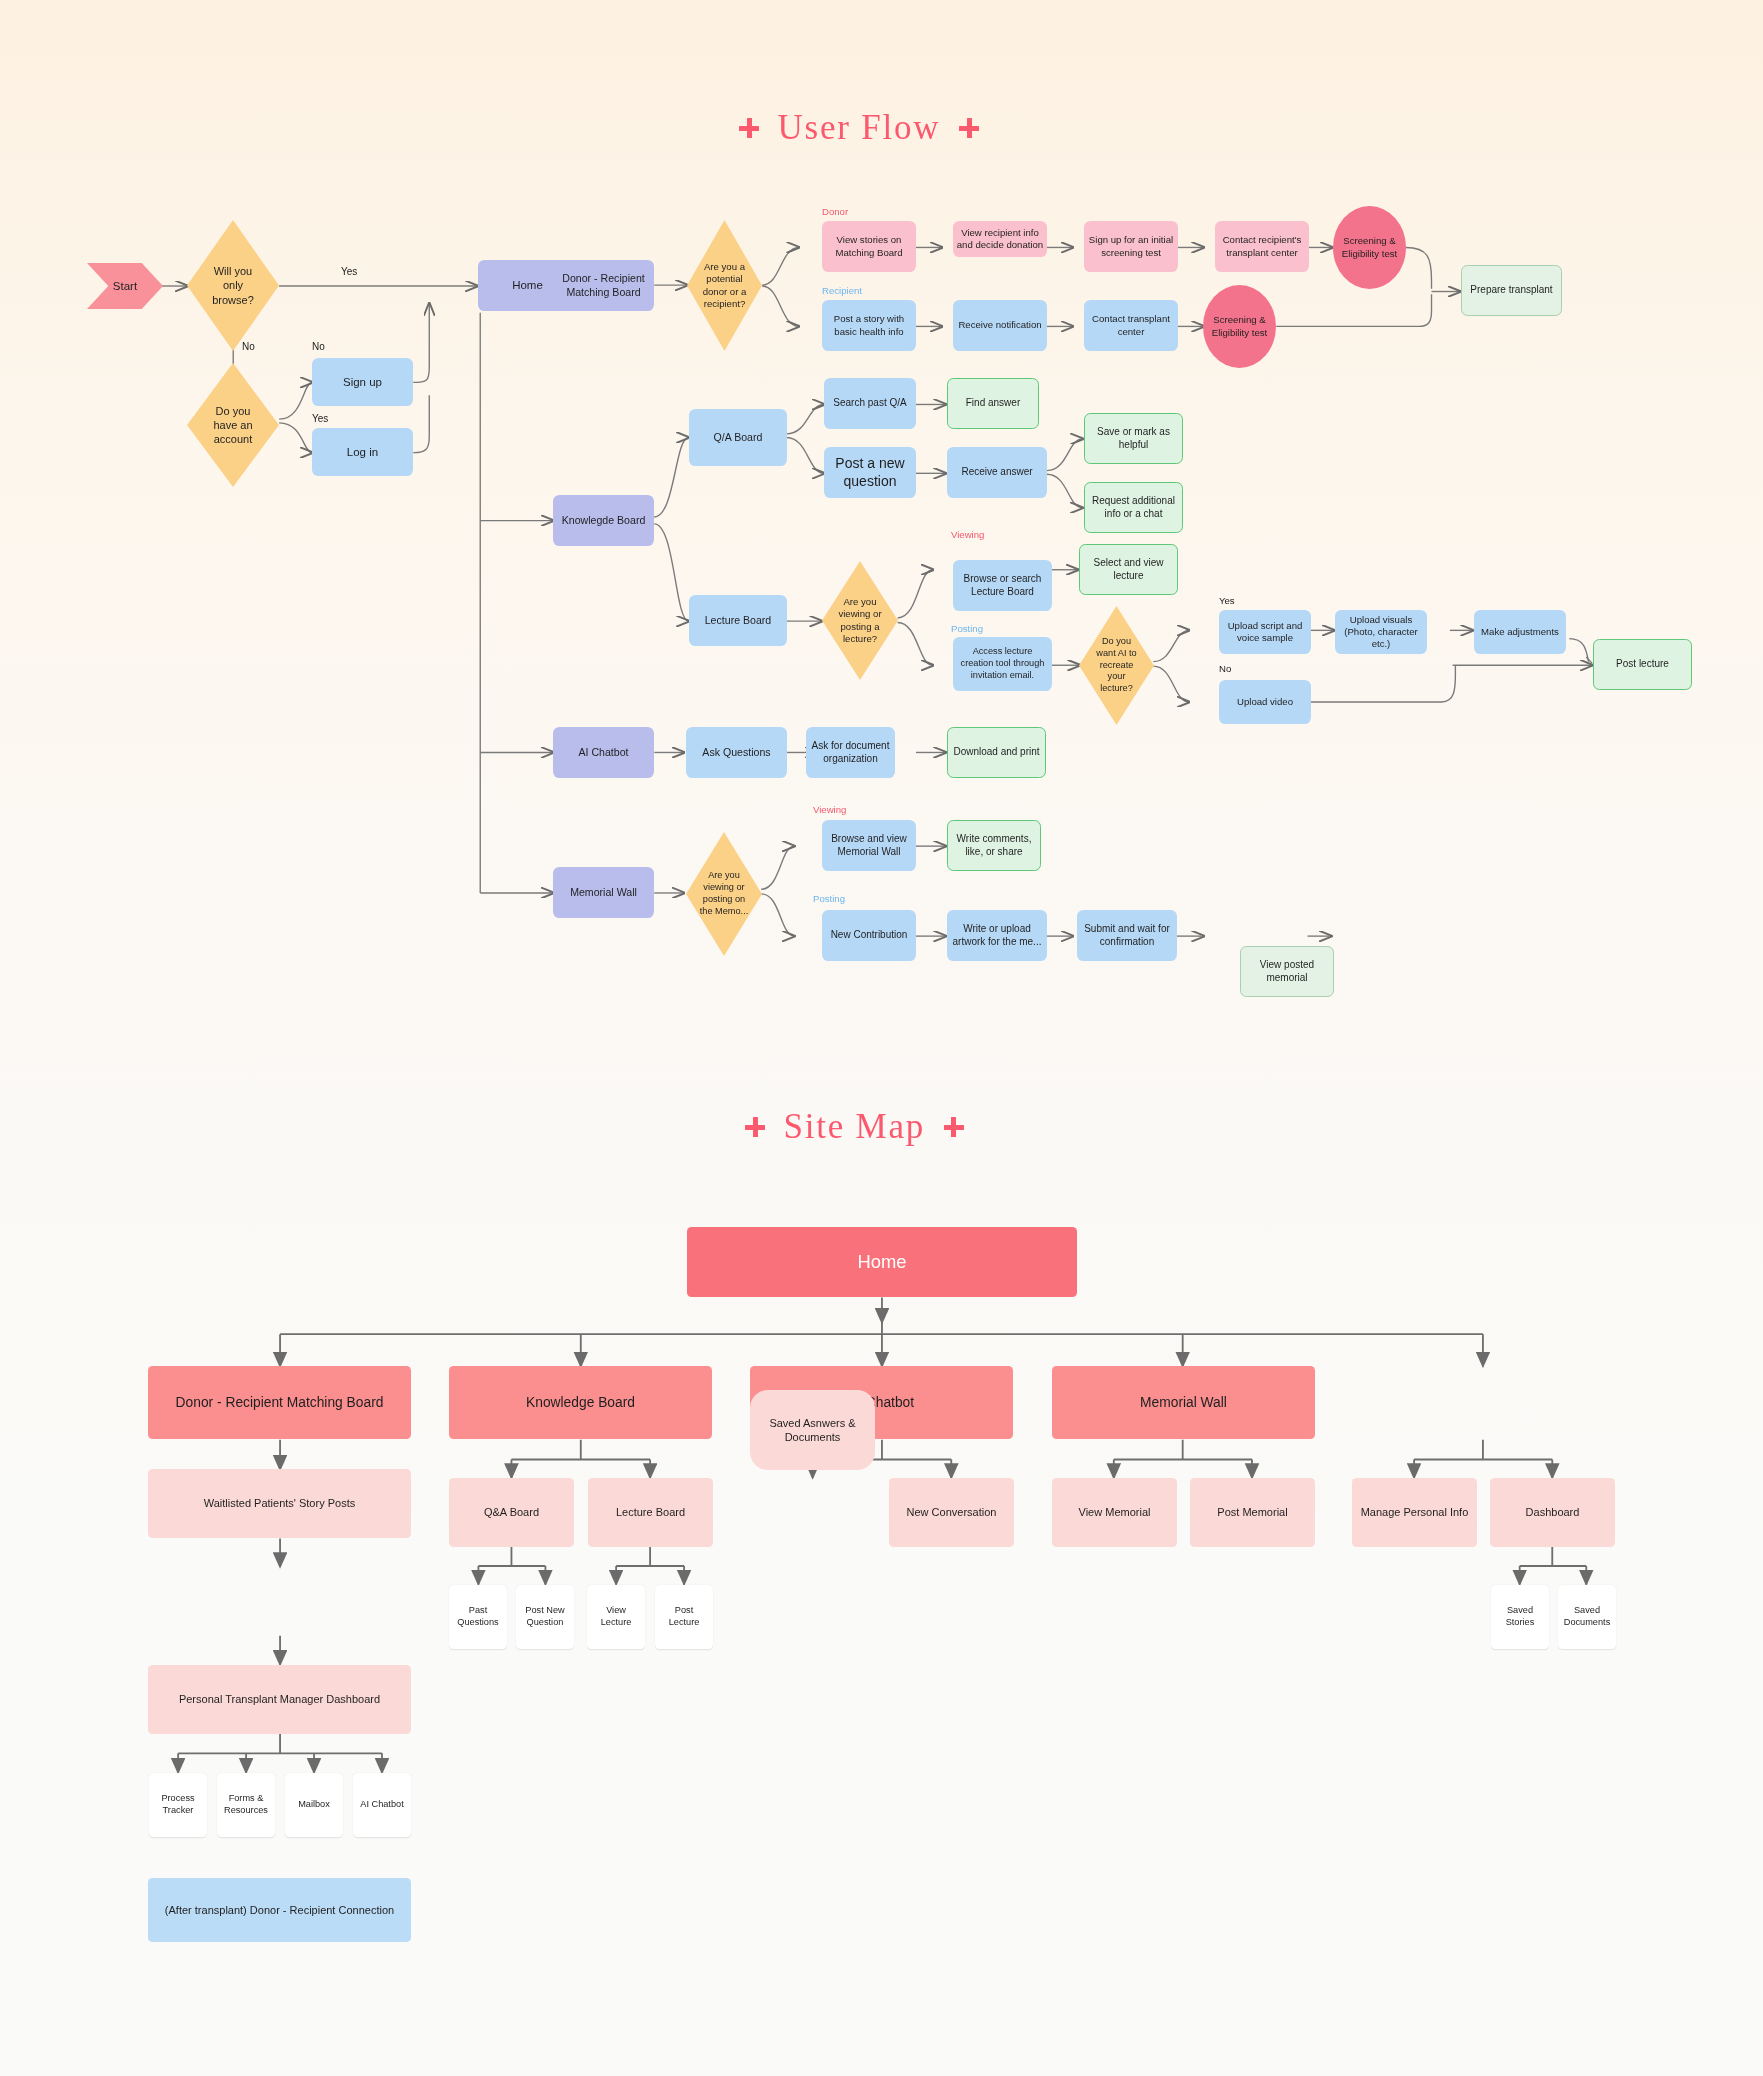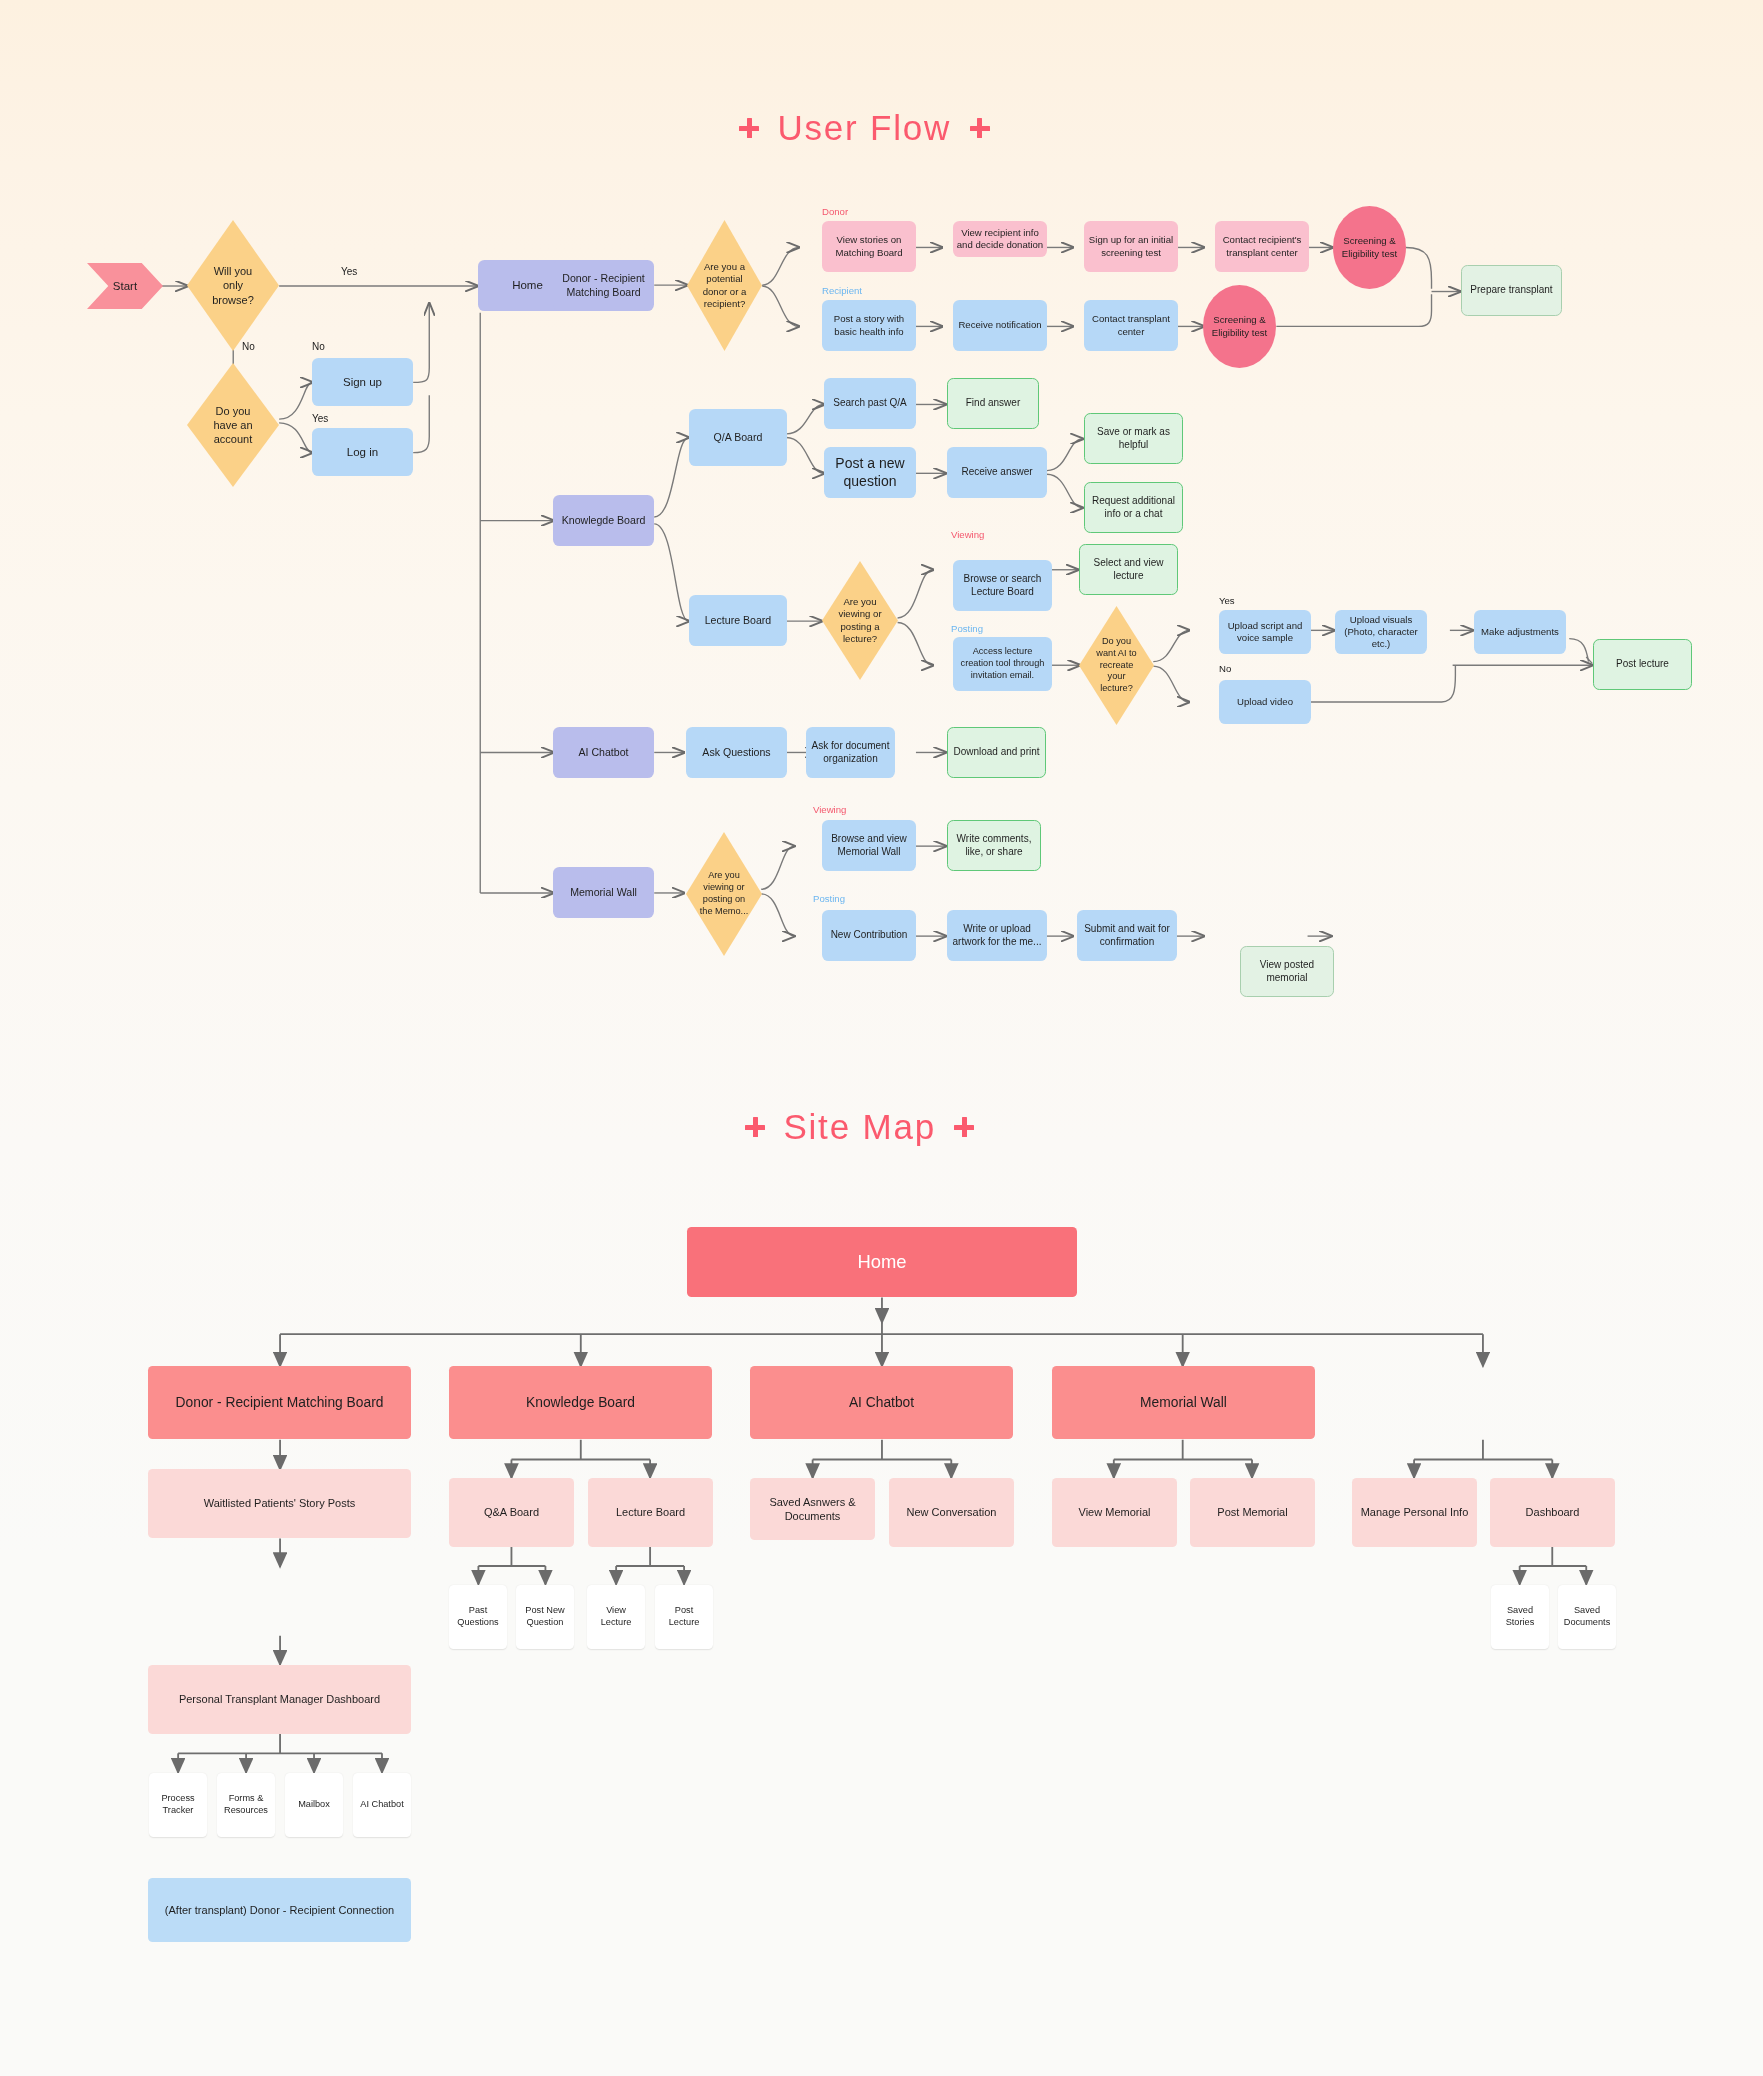--- a/index.html
+++ b/index.html
@@ -30,21 +30,21 @@
       justify-content:center;text-align:center;line-height:1.3;color:#1f1f1f;}
 
   .branchlabel{position:absolute;font-size:10px;color:#222;white-space:nowrap;}
   .grouplabel{position:absolute;font-size:9.6px;white-space:nowrap;font-weight:400;}
   .gl-donor{color:#F4586E;}
   .gl-recip{color:#6CB6F0;}
   .gl-view{color:#F4586E;}
   .gl-post{color:#6CB6F0;}
 
   
-  .title{position:absolute;color:#FB5A6E;white-space:nowrap;display:flex;align-items:center;gap:18.4px;}
+  .title{position:absolute;color:#FB5A6E;white-space:nowrap;display:flex;align-items:center;gap:18.4px;font-family:Liberation Serif, serif;}
   .title .tx{font-size:35px;letter-spacing:1.8px;font-weight:400;}
   .plus{display:inline-block;width:20px;height:20px;position:relative;}
   .plus:before,.plus:after{content:"";position:absolute;background:#FB5A6E;border-radius:0.5px;}
   .plus:before{left:7.8px;top:0;width:5px;height:20px;}
   .plus:after{top:7.8px;left:0;height:5px;width:20px;}
 
   
   .sm-home{background:#F9717A;color:#ffffff;border-radius:4.6px;}
   .sm-l1{background:#FB8E8E;border-radius:4.6px;}
   .sm-l2{background:#FBD9D7;border-radius:4.6px;}
@@ -499,21 +499,21 @@
 <div class="node sm-l3" style="left:587px;top:1585px;width:58px;height:64px;font-size:9.2px;">
   <span>View Lecture</span>
 </div>
 <div class="node sm-l3" style="left:655px;top:1585px;width:58px;height:64px;font-size:9.2px;">
   <span>Post Lecture</span>
 </div>
 
 <div class="node sm-l1" style="left:750px;top:1366px;width:263px;height:73px;font-size:13.8px;">
   <span>AI Chatbot</span>
 </div>
-<div class="node sm-l2" style="left:750px;top:1478px;width:125px;height:62px;font-size:11px;">
+<div class="node sm-l2" style="left:750px;top:1390px;width:125px;height:80px;font-size:11px;border-radius:18px;">
   <span>Saved Asnwers &amp; Documents</span>
 </div>
 <div class="node sm-l2" style="left:889px;top:1478px;width:125px;height:69px;font-size:11px;">
   <span>New Conversation</span>
 </div>
 
 <div class="node sm-l1" style="left:1052px;top:1366px;width:263px;height:73px;font-size:13.8px;">
   <span>Memorial Wall</span>
 </div>
 <div class="node sm-l2" style="left:1052px;top:1478px;width:125px;height:69px;font-size:11px;">

